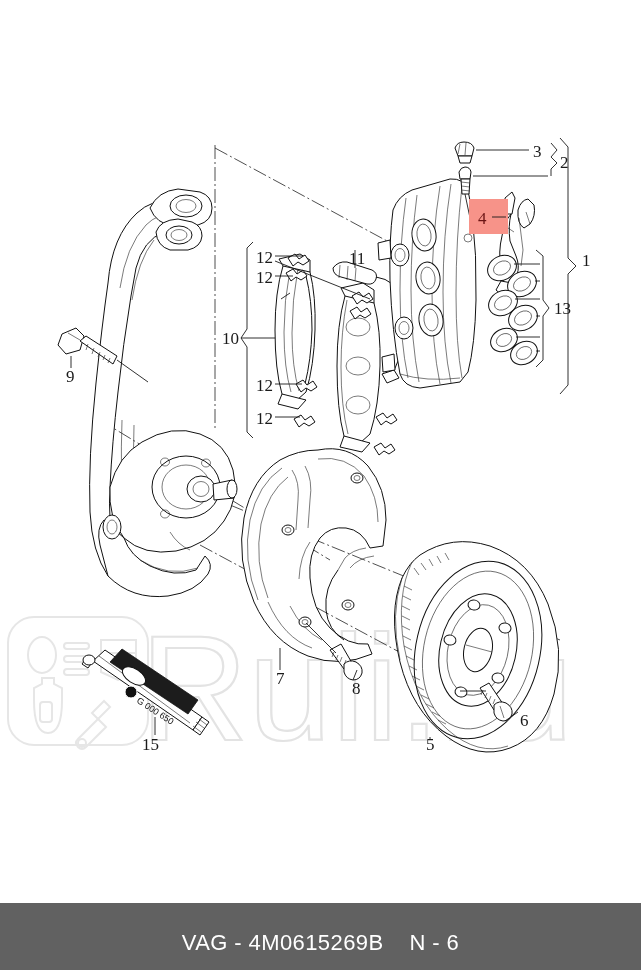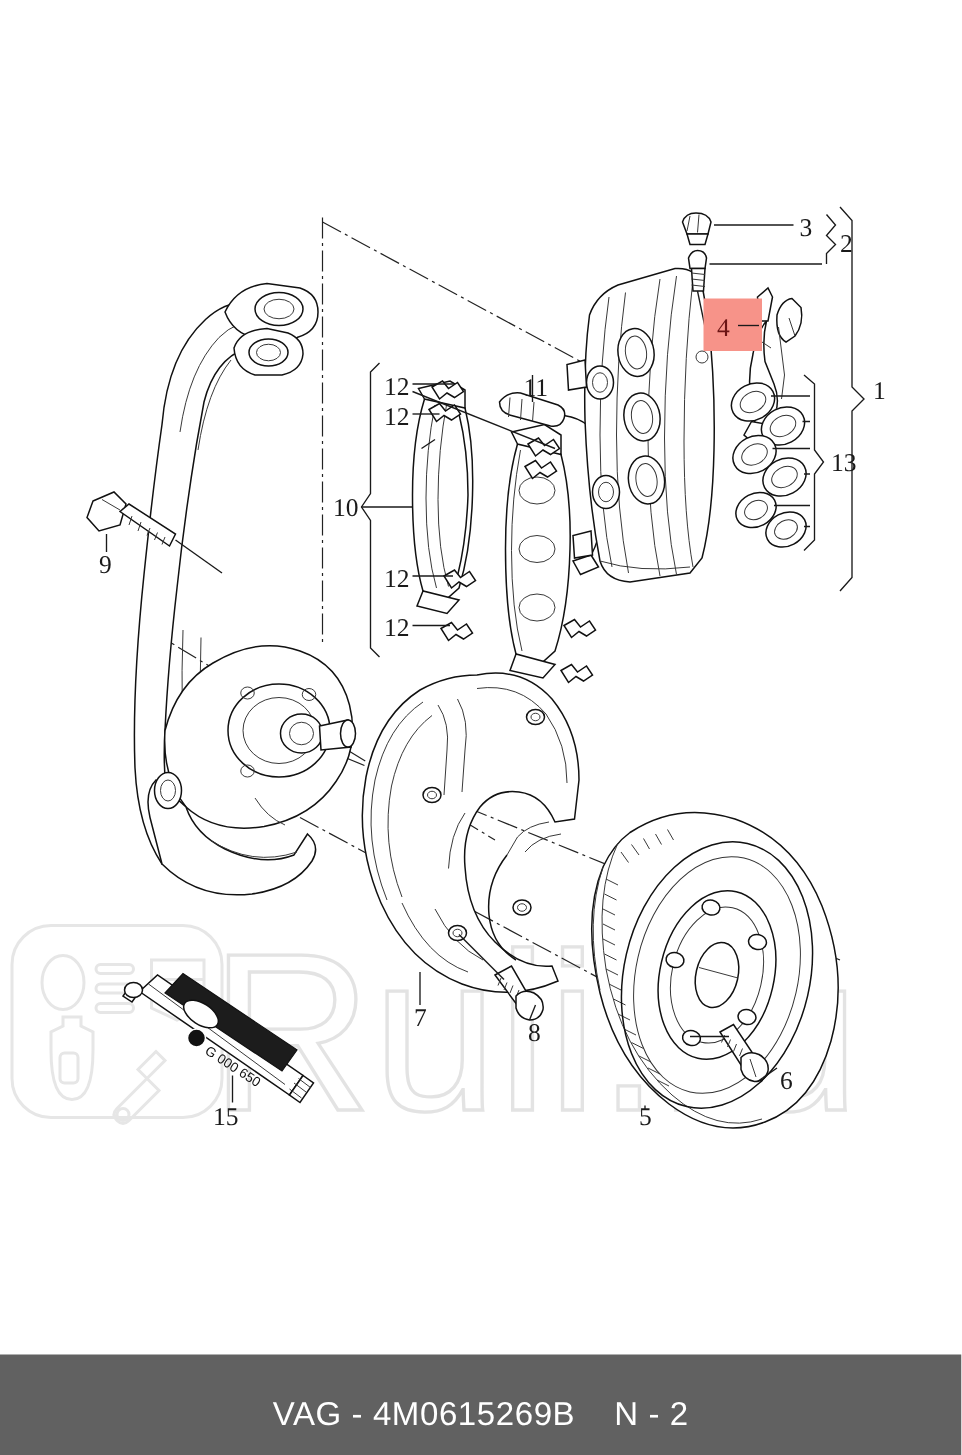--- a/index.html
+++ b/index.html
@@ -441,17 +441,17 @@
         <text class="callout" x="554" y="314">13</text>
         <text class="callout" x="142" y="750">15</text>
       </g>
 
     </svg>
   </div>
 
   <div id="footer-bar">
     <div id="footer-inner">
       <span class="footer-text">VAG - 4M0615269B</span>
-      <span class="footer-text">N - 2</span>
+      <span class="footer-text">N - 6</span>
     </div>
   </div>
 
 </div>
 
 </body></html>

